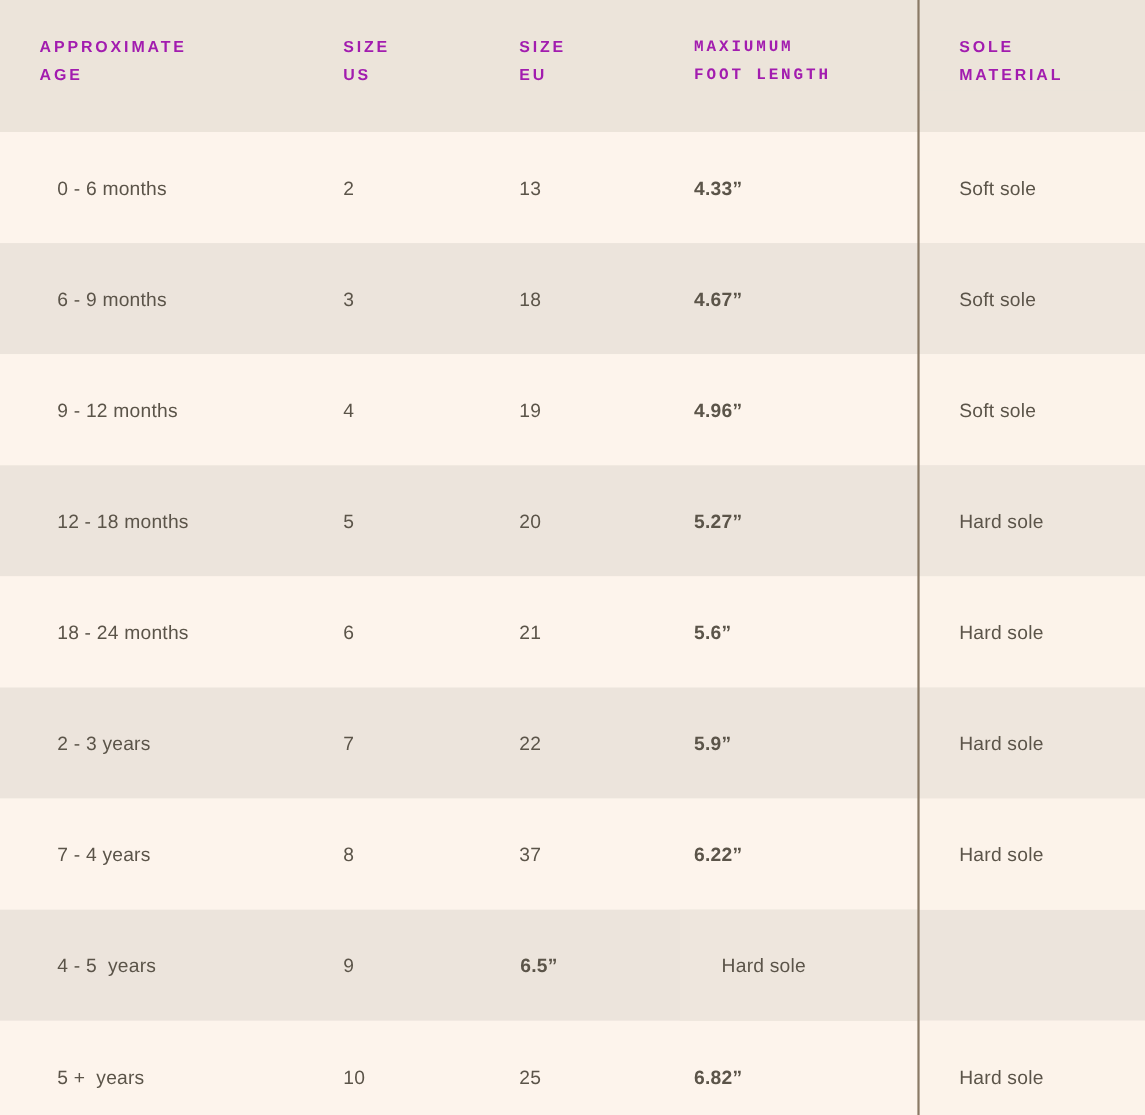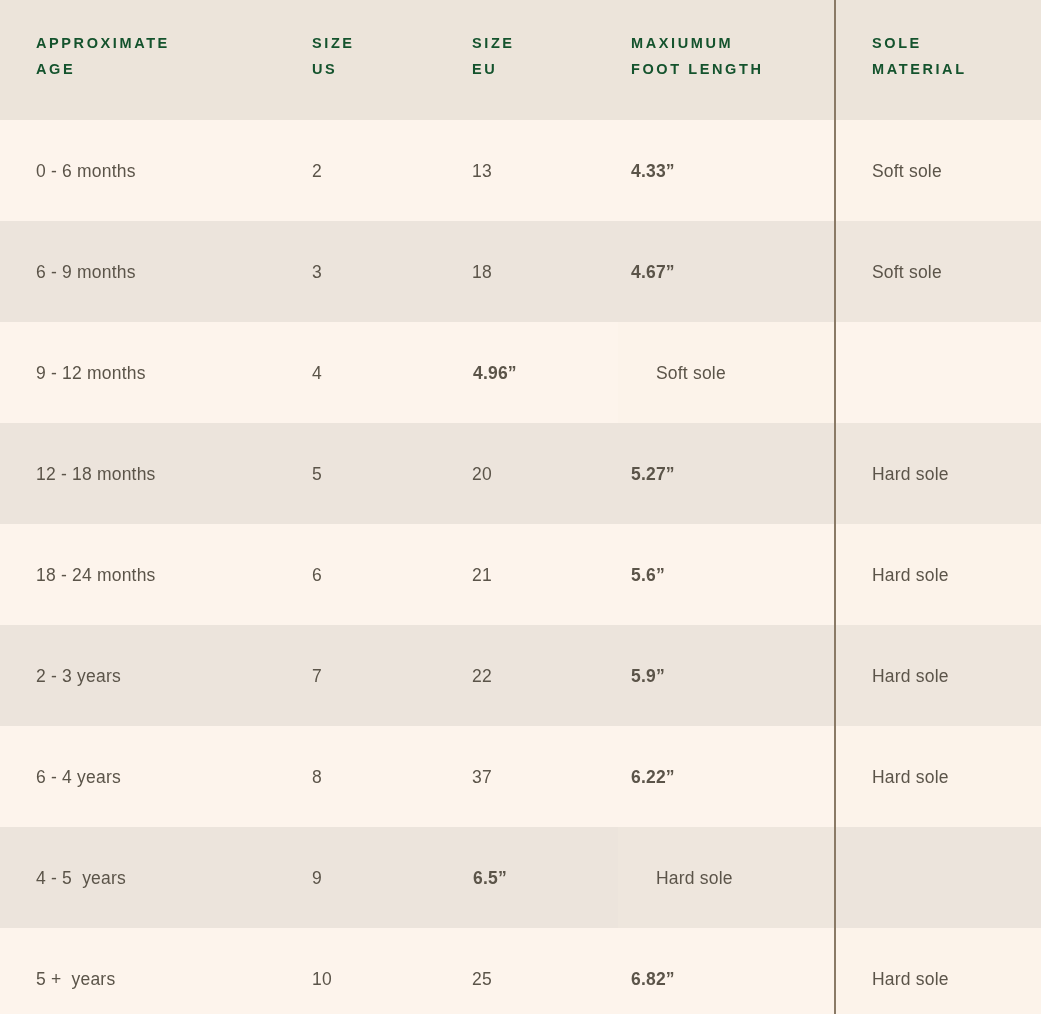--- a/index.html
+++ b/index.html
@@ -30,33 +30,33 @@
     box-sizing: border-box;
   }
 
   
   .header-row {
     height: 120px;
     background: #ece4da;
     align-items: start;
   }
   .header-cell {
-    color: #14532d;
+    color: #a21caf;
     font-size: 14.5px;
     font-weight: bold;
     letter-spacing: 2.6px;
     line-height: 26px;
     text-transform: uppercase;
     padding-top: 30px;
     white-space: pre-line;
   }
   .header-cell.c-age      { padding-left: 36px; }
   .header-cell.c-us       { padding-left: 12px; }
   .header-cell.c-eu       { padding-left: 12px; }
-  .header-cell.c-len      { padding-left: 13px; }
+  .header-cell.c-len      { padding-left: 13px; font-family: Liberation Mono, monospace; }
   .header-cell.c-sole     { padding-left: 38px; }
   .header-row .c-sole { background: #ece4da; }
 
   
   .body-row {
     height: 101px;
   }
   .body-row.odd  { background: #fdf4ec; }
   .body-row.even { background: #ece4dc; }
 
@@ -65,21 +65,21 @@
     font-size: 17.5px;
     line-height: 24px;
     letter-spacing: 0.2px;
     white-space: pre;
     align-self: center;
     height: 101px;
     display: flex;
     align-items: center;
     box-sizing: border-box;
   }
-  .cell.c-age  { padding-left: 36px; }
+  .cell.c-age  { padding-left: 52px; }
   .cell.c-us   { padding-left: 12px; }
   .cell.c-eu   { padding-left: 12px; }
   .cell.c-len  { padding-left: 13px; font-weight: bold; }
   .cell.c-sole { padding-left: 38px; }
 
   
   .body-row.odd  .c-sole { background: #fcf3ea; }
   .body-row.even .c-sole { background: #eee6dd; }
 
   
@@ -122,20 +122,21 @@
       <div class="row body-row even">
         <div class="cell c-age">6 - 9 months</div>
         <div class="cell c-us">3</div>
         <div class="cell c-eu">18</div>
         <div class="cell c-len">4.67”</div>
         <div class="cell c-sole">Soft sole</div>
       </div>
       <div class="row body-row odd">
         <div class="cell c-age">9 - 12 months</div>
         <div class="cell c-us">4</div>
+        <div class="cell c-eu">19</div>
         <div class="cell c-len">4.96”</div>
         <div class="cell c-sole">Soft sole</div>
       </div>
       <div class="row body-row even">
         <div class="cell c-age">12 - 18 months</div>
         <div class="cell c-us">5</div>
         <div class="cell c-eu">20</div>
         <div class="cell c-len">5.27”</div>
         <div class="cell c-sole">Hard sole</div>
       </div>
@@ -147,21 +148,21 @@
         <div class="cell c-sole">Hard sole</div>
       </div>
       <div class="row body-row even">
         <div class="cell c-age">2 - 3 years</div>
         <div class="cell c-us">7</div>
         <div class="cell c-eu">22</div>
         <div class="cell c-len">5.9”</div>
         <div class="cell c-sole">Hard sole</div>
       </div>
       <div class="row body-row odd">
-        <div class="cell c-age">6 - 4 years</div>
+        <div class="cell c-age">7 - 4 years</div>
         <div class="cell c-us">8</div>
         <div class="cell c-eu">37</div>
         <div class="cell c-len">6.22”</div>
         <div class="cell c-sole">Hard sole</div>
       </div>
       <div class="row body-row even">
         <div class="cell c-age">4 - 5  years</div>
         <div class="cell c-us">9</div>
         <div class="cell c-len">6.5”</div>
         <div class="cell c-sole">Hard sole</div>

